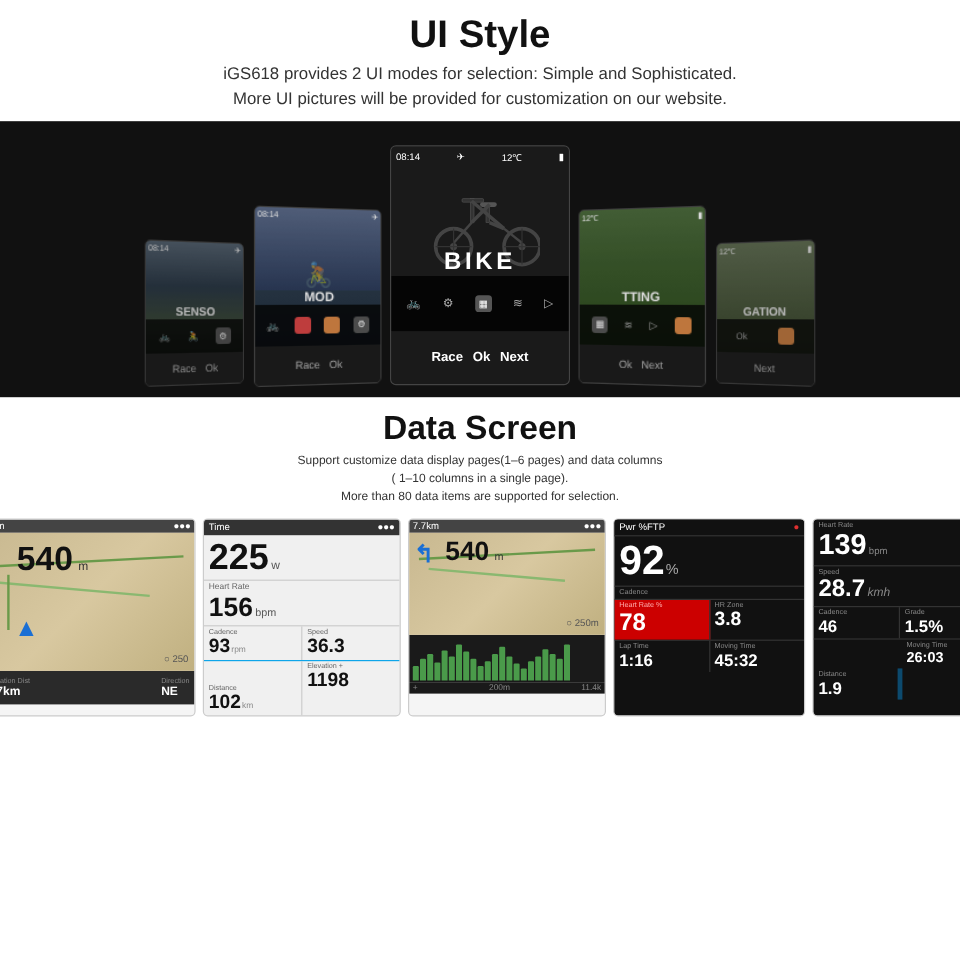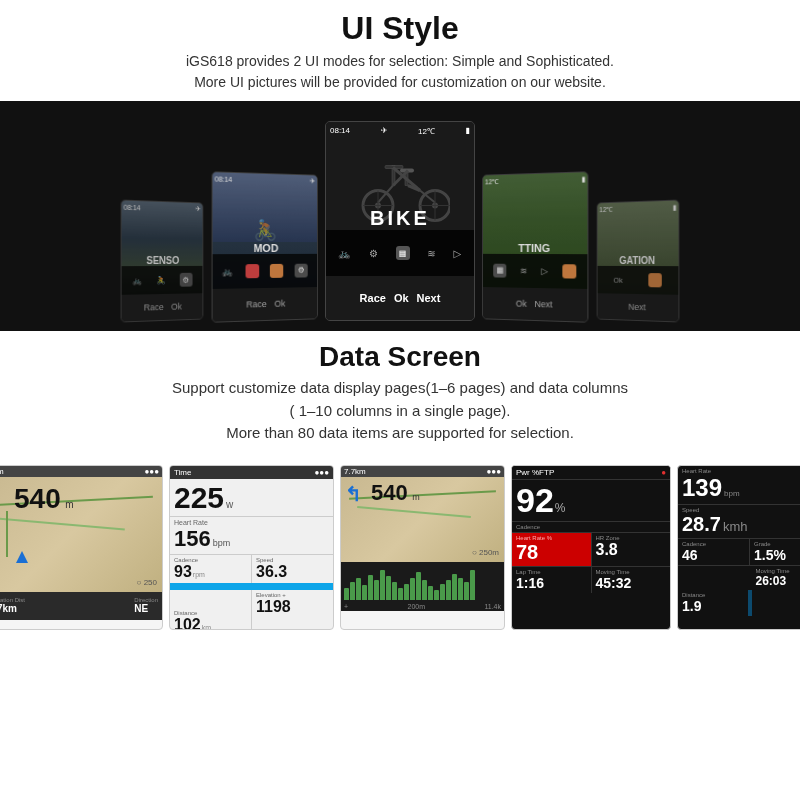--- a/index.html
+++ b/index.html
@@ -385,21 +385,21 @@
         <div style="height:22%;background:#1a1a1a;width:100%;display:flex;align-items:center;justify-content:center;">
           <span style="font-size:9px;color:#bbb;">Next</span>
         </div>
       </div>
     </div>
 
   </div>
 
   <div class="data-screen-section">
     <h2 class="section-title" style="font-size:28px;margin-top:4px;">Data Screen</h2>
-    <p class="section-desc" style="font-size:15px;margin-bottom:12px;">
+    <p class="section-desc" style="font-size:10px;margin-bottom:2px;">
       <span>Support customize data display pages(1–6 pages) and data columns</span><br>
       <span>( 1–10 columns in a single page).</span><br>
       <span>More than 80 data items are supported for selection.</span>
     </p>
 
     <div class="data-screens-row">
 
       <div class="data-panel large">
         <div style="background:#444;color:#fff;font-size:8px;padding:1px 3px;display:flex;justify-content:space-between;">
           <span>7.7km</span>
@@ -447,21 +447,21 @@
         </div>
 
         <div style="border-bottom:1px solid #ccc;padding:2px 4px;">
           <div style="font-size:7px;color:#666;">Heart Rate</div>
           <div style="display:flex;align-items:baseline;gap:2px;">
             <span style="font-size:22px;font-weight:bold;color:#111;">156</span>
             <span style="font-size:9px;color:#555;">bpm</span>
           </div>
         </div>
 
-        <div style="border-bottom:7px solid #0ea5e9;display:flex;justify-content:space-between;">
+        <div style="border-bottom:1px solid #0ea5e9;display:flex;justify-content:space-between;">
           <div style="flex:1;border-right:1px solid #ccc;padding:2px 4px;">
             <div style="font-size:6px;color:#666;">Cadence</div>
             <div style="display:flex;align-items:baseline;gap:1px;">
               <span style="font-size:16px;font-weight:bold;color:#111;">93</span>
               <span style="font-size:7px;color:#888;">rpm</span>
             </div>
           </div>
           <div style="flex:1;padding:2px 4px;">
             <div style="font-size:6px;color:#666;">Speed</div>
             <div style="font-size:16px;font-weight:bold;color:#111;">36.3</div>
@@ -592,21 +592,21 @@
           <div style="display:flex;align-items:baseline;gap:2px;">
             <span style="font-size:24px;font-weight:bold;color:#fff;">139</span>
             <span style="font-size:8px;color:#888;">bpm</span>
           </div>
         </div>
 
         <div style="border-bottom:1px solid #333;padding:2px 4px;">
           <div style="font-size:6px;color:#888;">Speed</div>
           <div style="display:flex;align-items:baseline;gap:2px;">
             <span style="font-size:20px;font-weight:bold;color:#fff;">28.7</span>
-            <span style="font-size:13px;color:#888;">kmh</span>
+            <span style="font-size:10px;color:#888;font-style:italic;">kmh</span>
           </div>
         </div>
 
         <div style="border-bottom:1px solid #333;display:flex;">
           <div style="flex:1;border-right:1px solid #333;padding:2px 4px;">
             <div style="font-size:6px;color:#888;">Cadence</div>
             <div style="font-size:14px;font-weight:bold;color:#fff;">46</div>
           </div>
           <div style="flex:1;padding:2px 4px;">
             <div style="font-size:6px;color:#888;">Grade</div>

